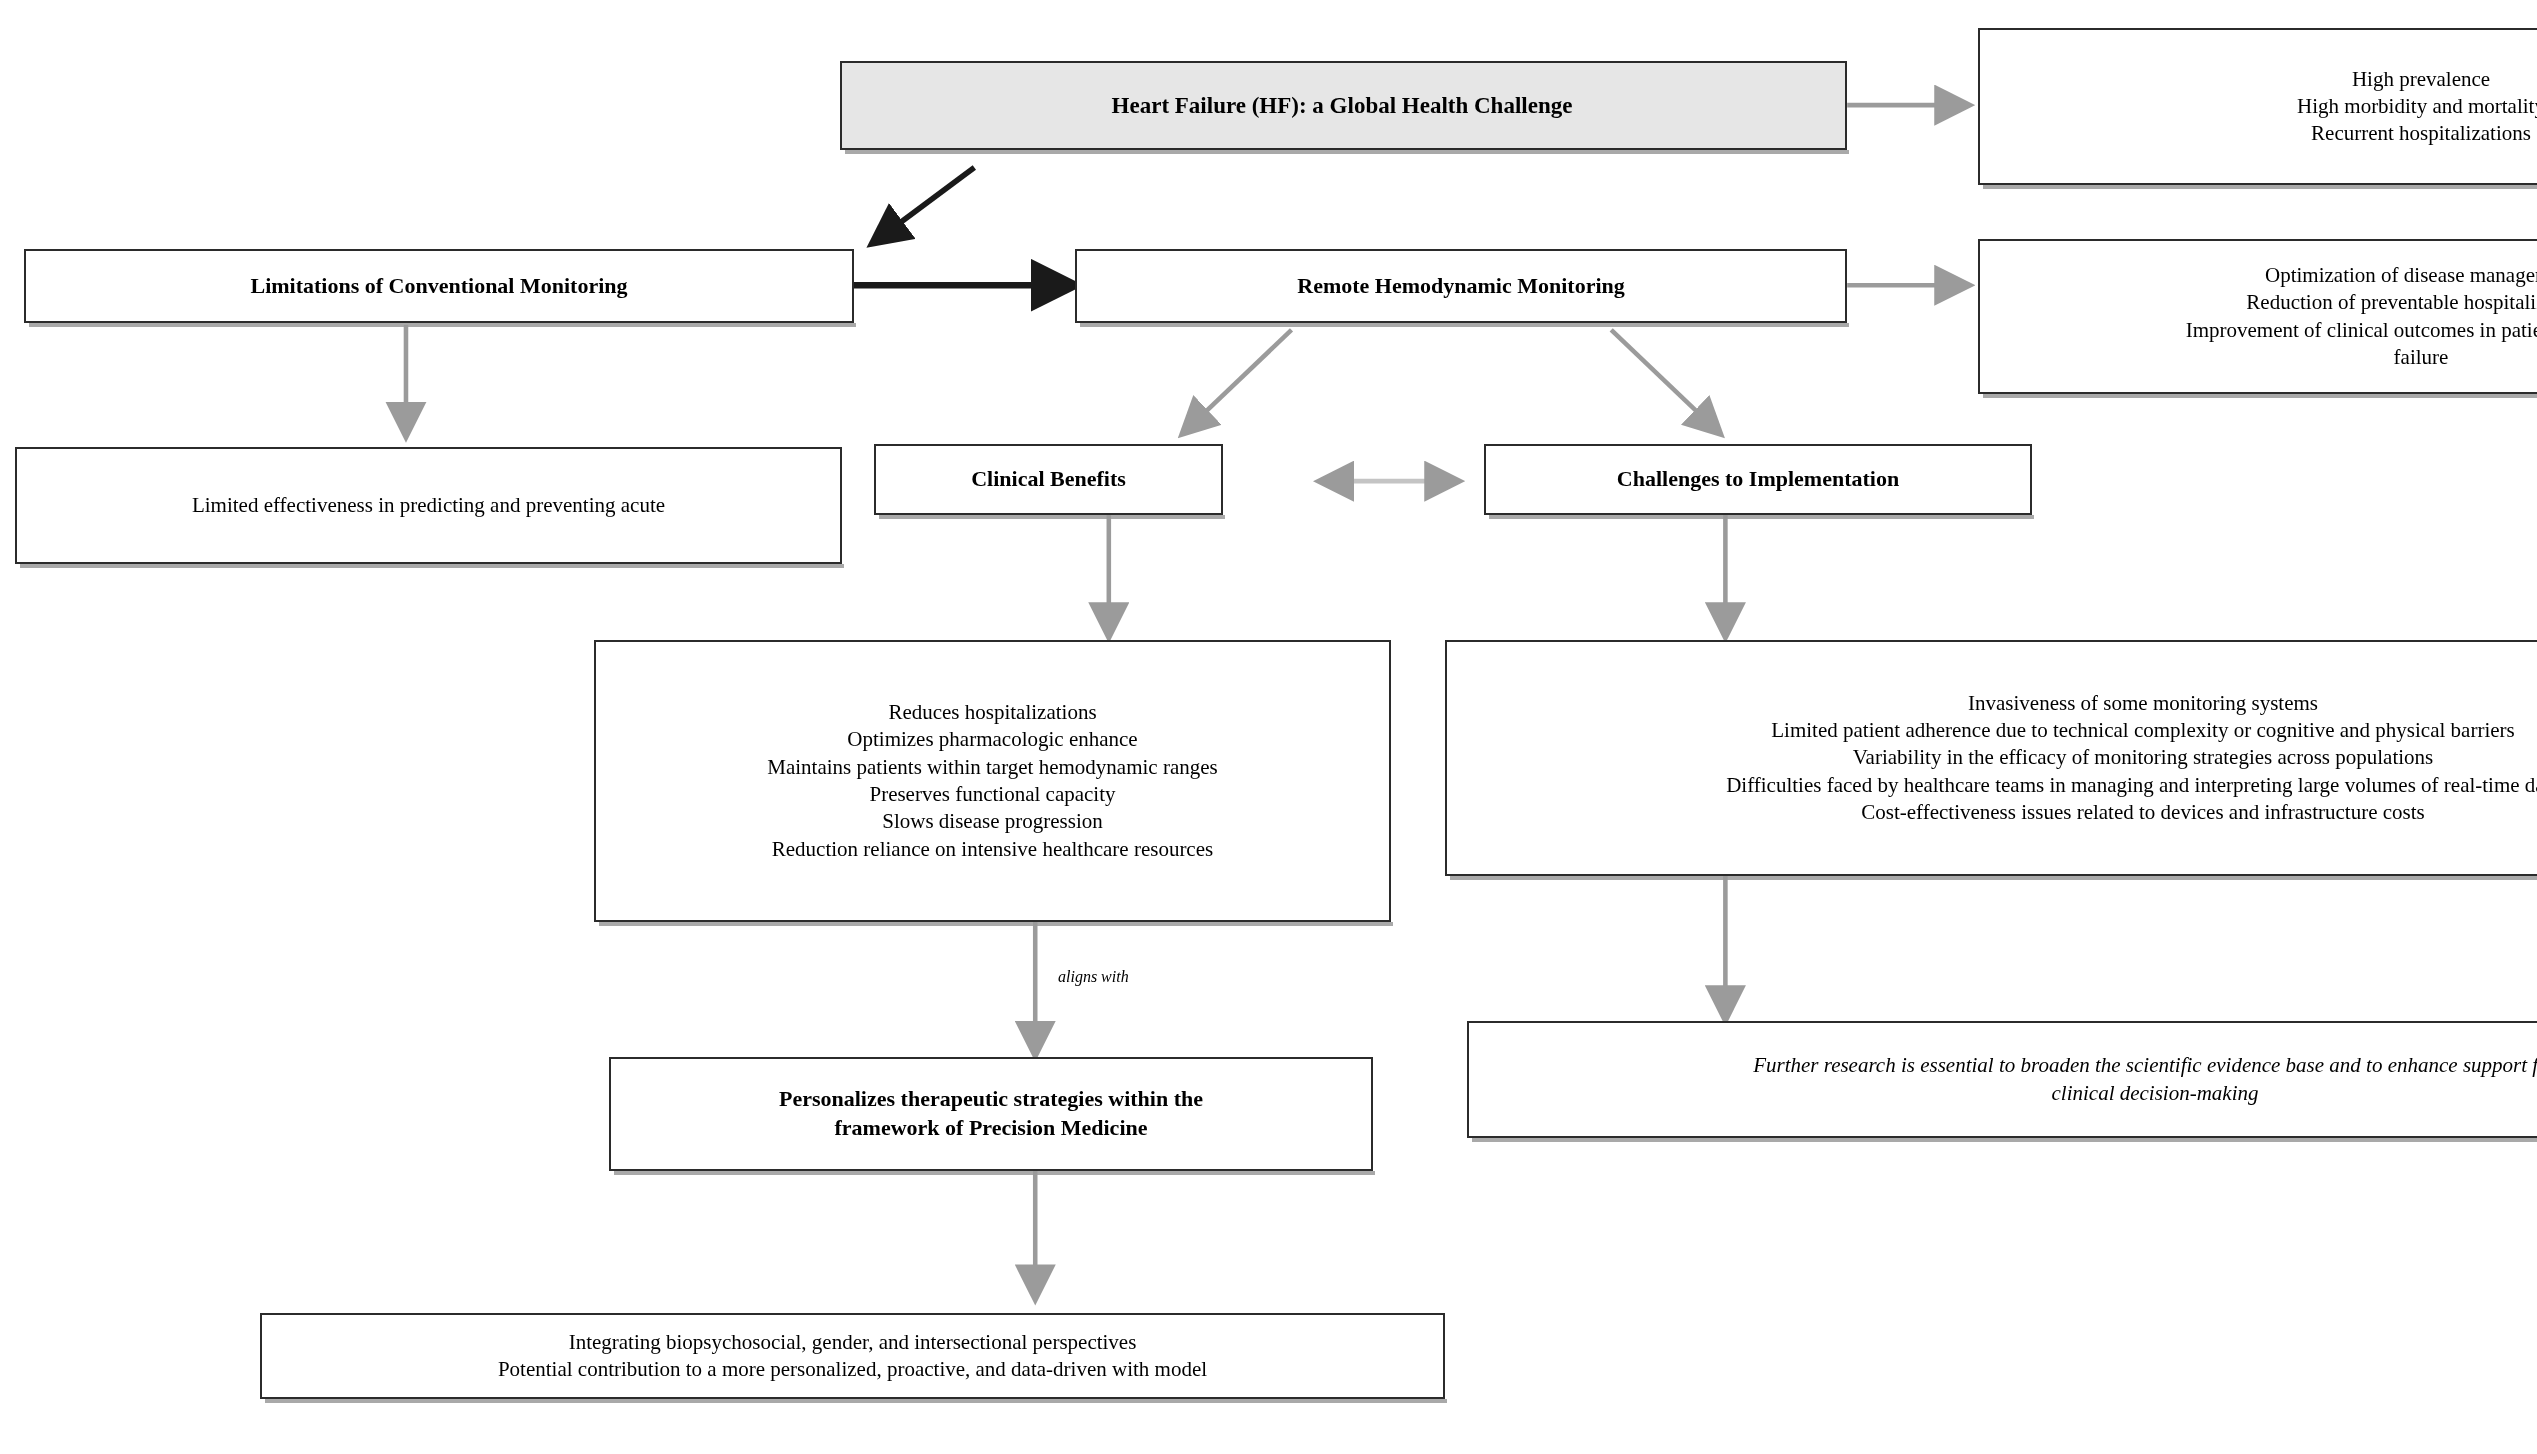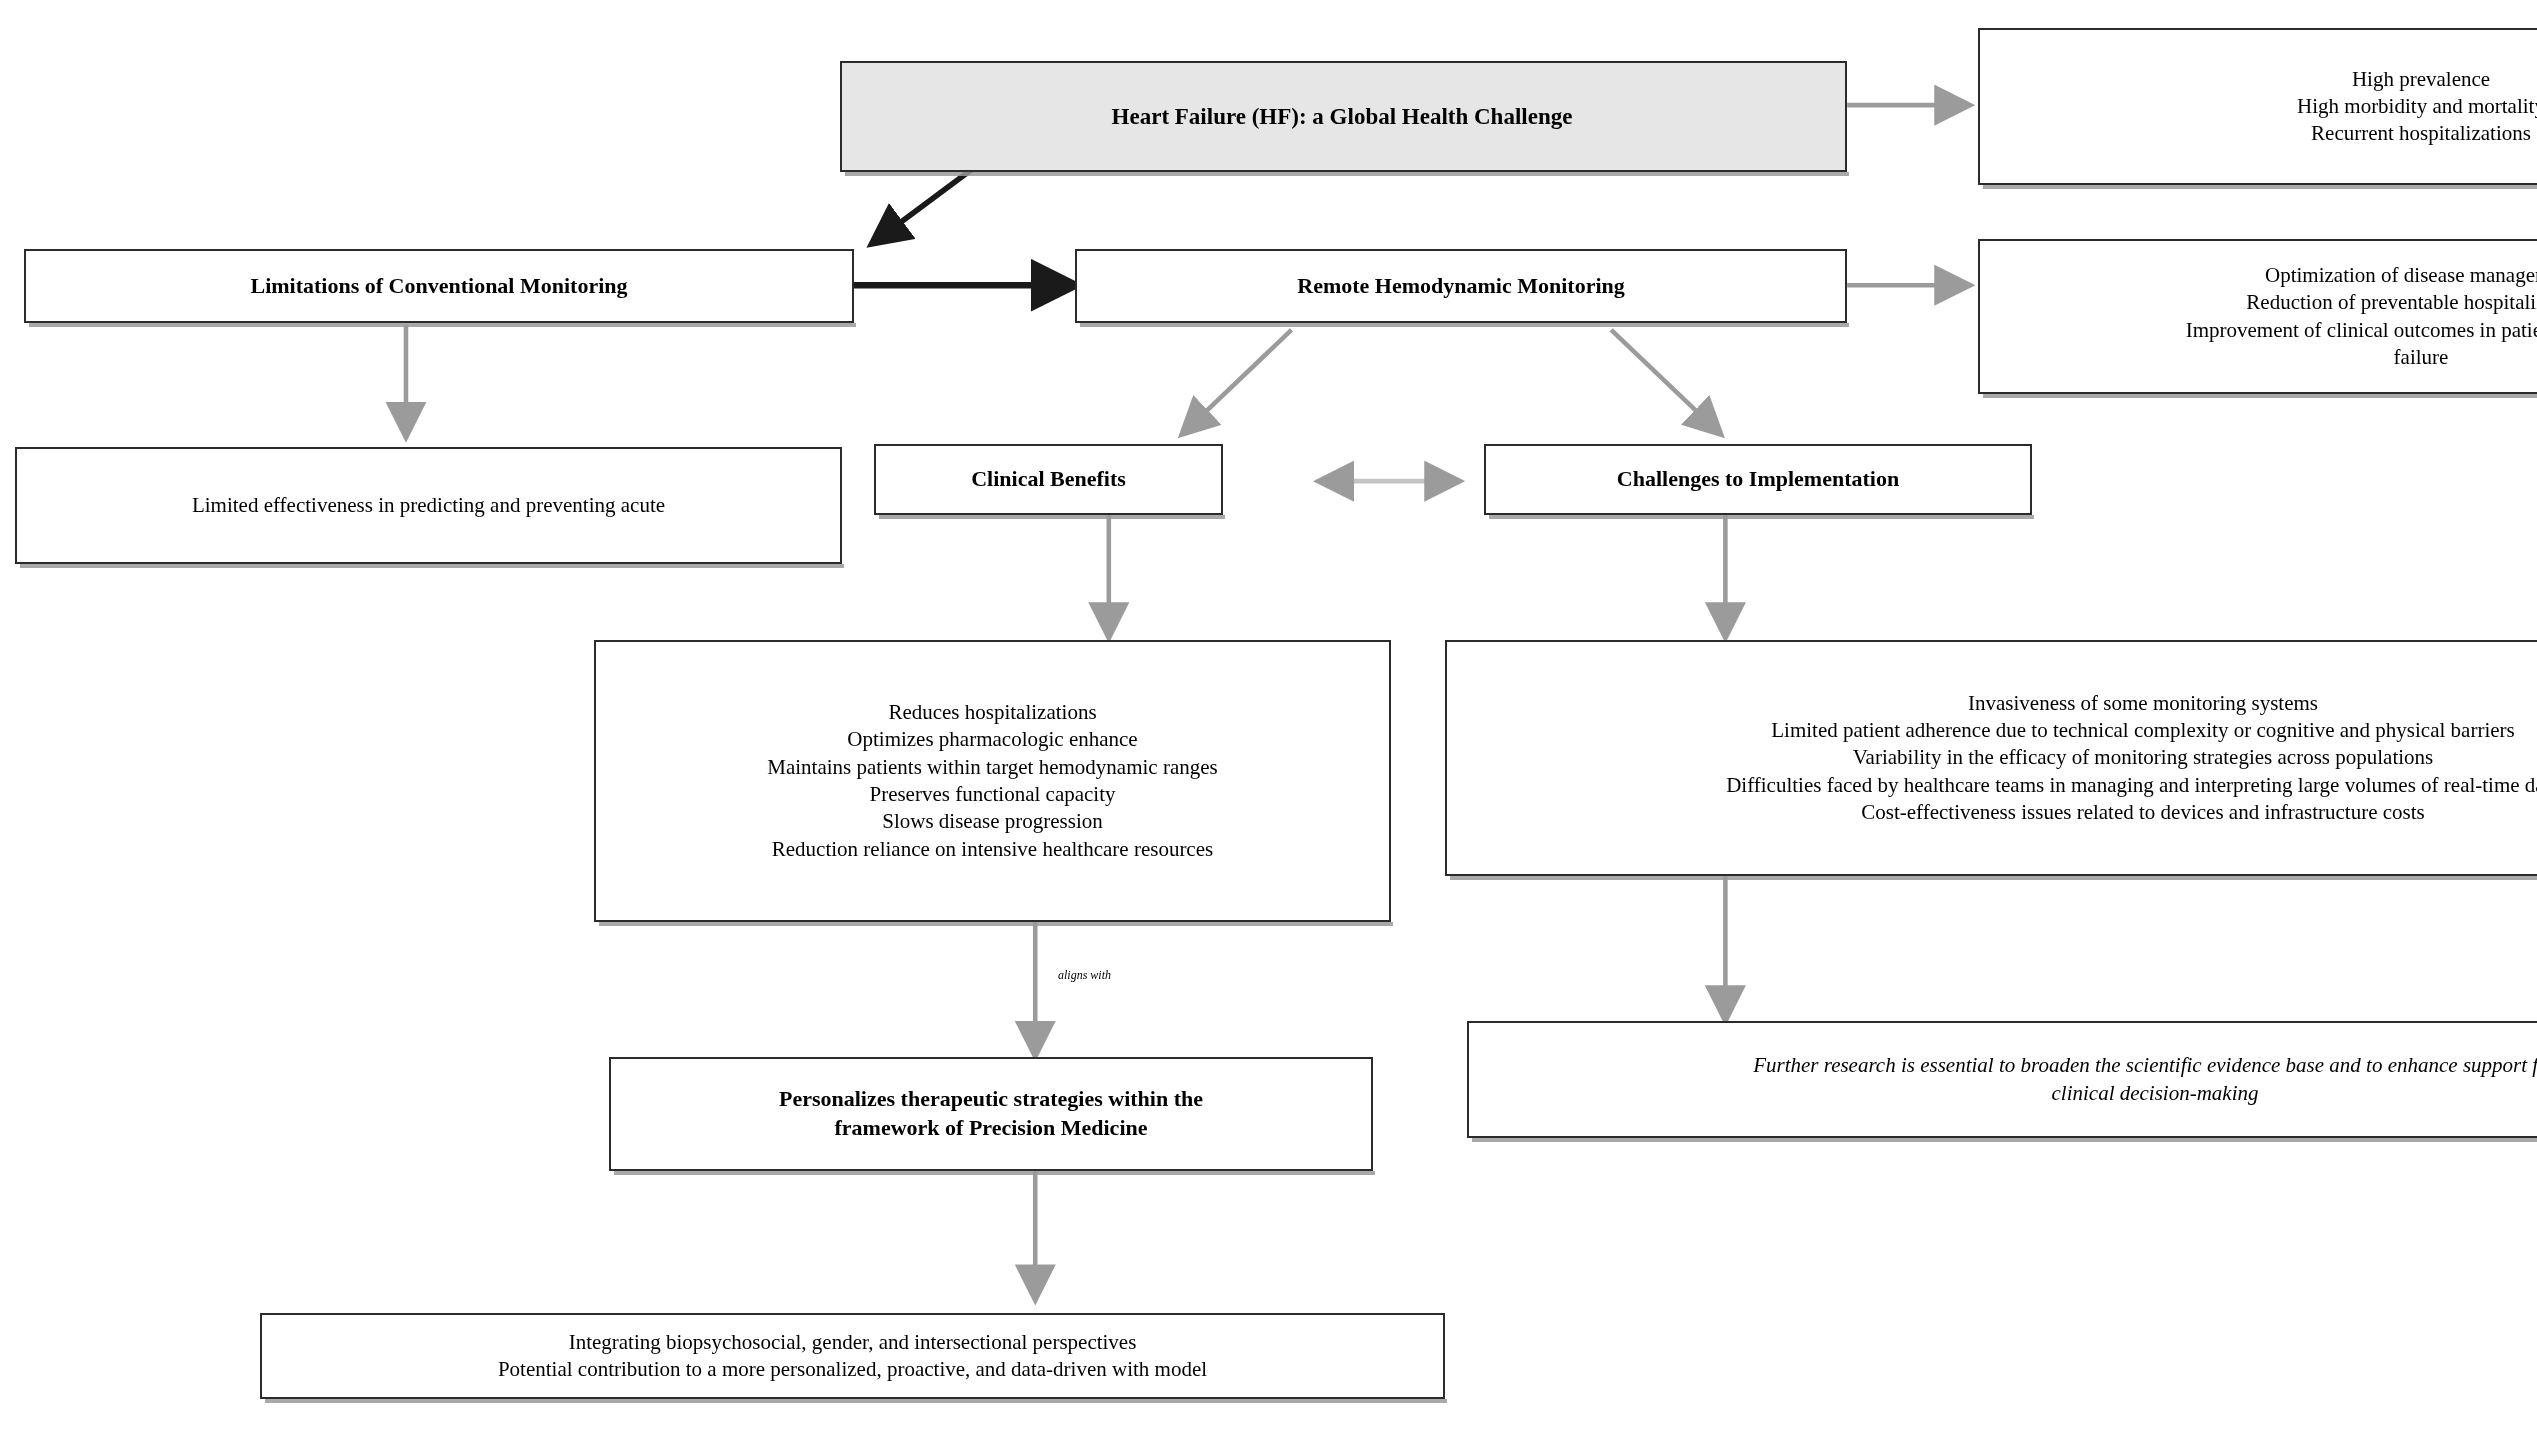--- a/index.html
+++ b/index.html
@@ -49,21 +49,21 @@
   .shaded{background:#e6e6e6;}
 
   .t46{font-size:23px;}
   .t44{font-size:22px;}
   .t42{font-size:21px;}
 
   svg.links{position:absolute;left:0;top:0;width:2889px;height:1454px;pointer-events:none;}
   .edge-label{
     position:absolute;
     font-style:italic;
-    font-size:12px;
+    font-size:16px;
     white-space:nowrap;
   }
   .lines div{white-space:nowrap;}
 </style>
 </head>
 <body>
 
 <div id="stage">
 
   <svg class="links" viewBox="0 0 5693 2865">
@@ -99,21 +99,21 @@
 
     <line x1="3400" y1="1010" x2="3400" y2="1255" stroke="#9b9b9b" stroke-width="9" marker-end="url(#grayHead)"></line>
 
     <line x1="2040" y1="1815" x2="2040" y2="2080" stroke="#9b9b9b" stroke-width="9" marker-end="url(#grayHead)"></line>
 
     <line x1="3400" y1="1725" x2="3400" y2="2010" stroke="#9b9b9b" stroke-width="9" marker-end="url(#grayHead)"></line>
 
     <line x1="2040" y1="2305" x2="2040" y2="2560" stroke="#9b9b9b" stroke-width="9" marker-end="url(#grayHead)"></line>
   </svg>
 
-  <div class="box shaded t46 bold" style="left:840px;top:61px;width:1007px;height:111px;padding-left:8px;">
+  <div class="box shaded t46 bold" style="left:840px;top:61px;width:1007px;height:89px;padding-left:8px;">
     <div class="inner">Heart Failure (HF): a Global Health Challenge</div>
   </div>
 
   <div class="box t42" style="left:1978px;top:28px;width:886px;height:157px;">
     <div class="inner lines">
       <div>High prevalence</div>
       <div>High morbidity and mortality</div>
       <div>Recurrent hospitalizations</div>
     </div>
   </div>

